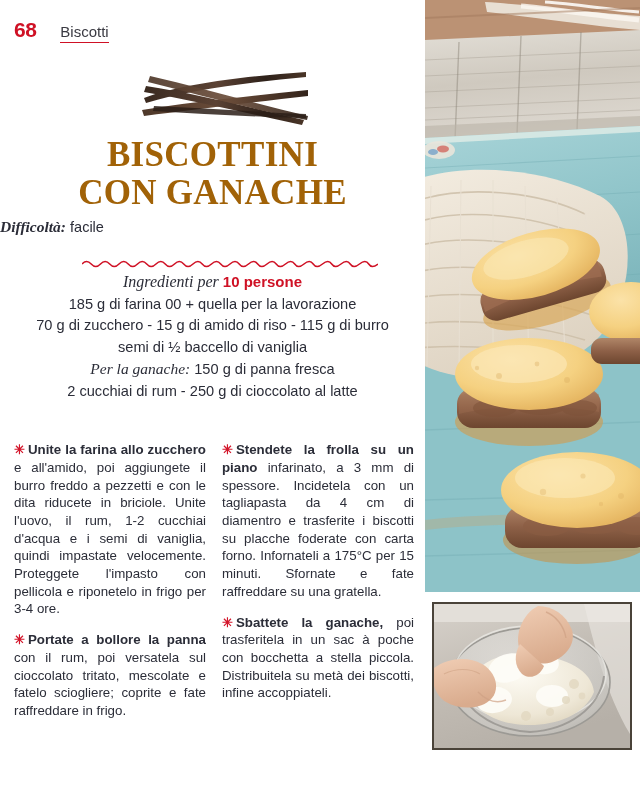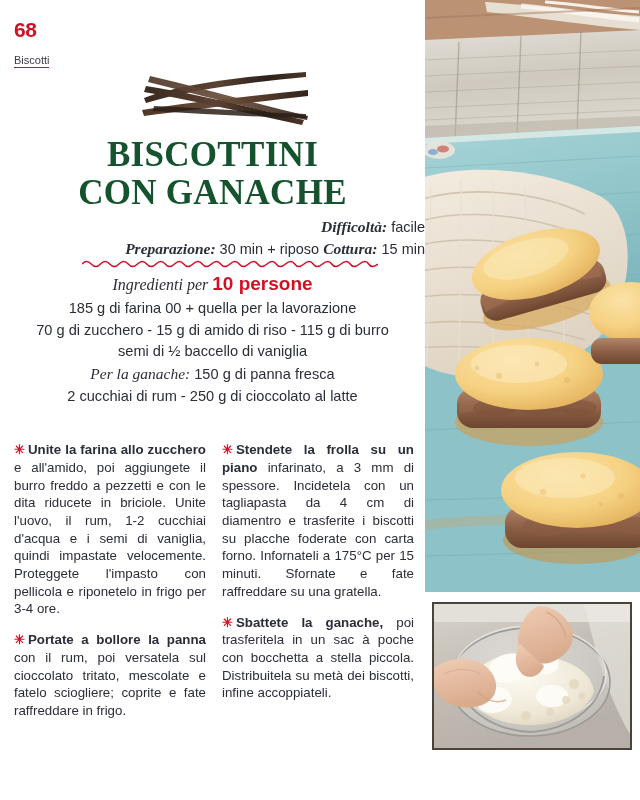--- a/index.html
+++ b/index.html
@@ -15,54 +15,54 @@
 
   
   .page-left {
     position: absolute; left: 0; top: 0;
     width: 425px; height: 800px;
     background: #fff;
     padding: 0;
   }
 
   
-  .header { position: absolute; left: 14px; top: 18px; display: flex; align-items: baseline; gap: 12px; flex-direction: column; }
+  .header { position: absolute; left: 14px; top: 18px; display: flex; align-items: baseline; gap: 24px; }
   .folio { font-family: "Liberation Sans", sans-serif; font-weight: bold; font-size: 21px; color: #cf1125; letter-spacing: -0.5px; }
   .section-name {
-    font-family: "Liberation Sans", sans-serif; font-size: 11px; color: #3a3a42;
+    font-family: "Liberation Sans", sans-serif; font-size: 15px; color: #3a3a42;
     border-bottom: 1.6px solid #cf1125; padding-bottom: 1px; line-height: 1.1;
   }
 
   
   .pods { position: absolute; left: 140px; top: 58px; width: 170px; height: 82px; }
 
   
   .recipe-title {
     position: absolute; left: 0; top: 136px; width: 425px;
     text-align: center;
     font-family: "Liberation Serif", serif;
     font-weight: bold;
-    color: #14532d;
+    color: #a16207;
     font-size: 35px;
     line-height: 1.08;
     letter-spacing: 0.3px;
   }
   .recipe-title .l2 { display: block; }
 
   
-  .meta { position: absolute; left: 0; top: 216px; width: 425px; text-align: right; font-size: 14.5px; line-height: 1.45; }
+  .meta { position: absolute; left: 0; top: 216px; width: 425px; text-align: left; font-size: 14.5px; line-height: 1.45; }
   .meta .lbl { font-family: "Liberation Serif", serif; font-style: italic; font-weight: bold; font-size: 15.5px; }
   .meta .val { font-family: "Liberation Sans", sans-serif; }
 
   .wave { position: absolute; left: 82px; top: 255px; width: 296px; height: 9px; }
 
   
   .ingredients { position: absolute; left: 8px; top: 270px; width: 409px; text-align: center; font-size: 14.6px; line-height: 1.48; }
   .ing-head { font-family: "Liberation Serif", serif; font-style: italic; font-size: 16px; }
-  .ing-head b { font-family: "Liberation Sans", sans-serif; font-style: normal; font-weight: bold; color: #cf1125; font-size: 19px; }
+  .ing-head b { font-family: "Liberation Sans", sans-serif; font-style: normal; font-weight: bold; color: #cf1125; font-size: 15px; }
   .ing-line { font-family: "Liberation Sans", sans-serif; }
   .ing-line b { font-weight: normal; }
   .ing-sub { font-family: "Liberation Serif", serif; font-style: italic; font-size: 15.5px; margin-top: 17px; }
 
   
   .cols { position: absolute; left: 14px; top: 428px; width: 400px; height: 360px; display: flex; gap: 16px; }
   .col { width: 192px; }
   .para { font-size: 13.3px; line-height: 1.33; text-align: justify; margin-bottom: 13px; color: #2b2d38; }
   .para .bullet { color: #d3152a; font-weight: bold; font-size: 13px; margin-right: 3px; }
   .para b { font-weight: bold; margin-top: 8px; }
@@ -113,26 +113,20 @@
   <div class="recipe-title">
     <span>BISCOTTINI</span>
     <span class="l2">CON GANACHE</span>
   </div>
 
   <div class="meta">
     <div>
       <span class="lbl">Difficoltà:</span>
       <span class="val">facile</span>
     </div>
-    <div>
-      <span class="lbl">Preparazione:</span>
-      <span class="val">30 min + riposo</span>
-      <span class="lbl">Cottura:</span>
-      <span class="val">15 min</span>
-    </div>
   </div>
 
   <div class="wave">
     <svg width="296" height="9" viewBox="0 0 296 9" preserveAspectRatio="none">
       <path d="M0 4 Q4.6 -1 9.2 4 T18.5 4 T27.7 4 T37 4 T46.2 4 T55.5 4 T64.7 4 T74 4 T83.2 4 T92.5 4 T101.7 4 T111 4 T120.2 4 T129.5 4 T138.7 4 T148 4 T157.2 4 T166.5 4 T175.7 4 T185 4 T194.2 4 T203.5 4 T212.7 4 T222 4 T231.2 4 T240.5 4 T249.7 4 T259 4 T268.2 4 T277.5 4 T286.7 4 T296 4" fill="none" stroke="#cf1125" stroke-width="1.5"></path>
     </svg>
   </div>
 
   <div class="ingredients">
     <div class="ing-head">

